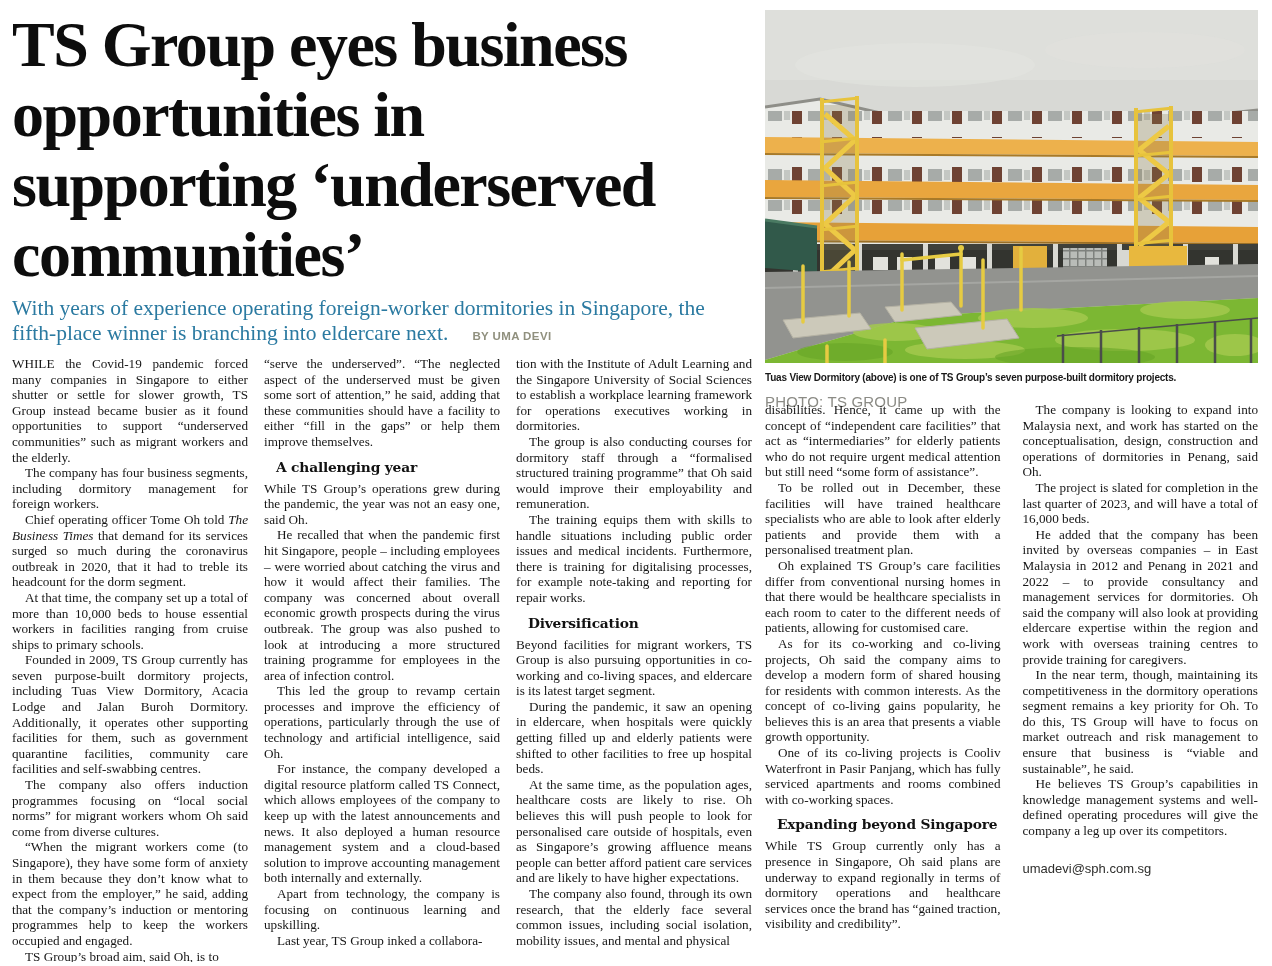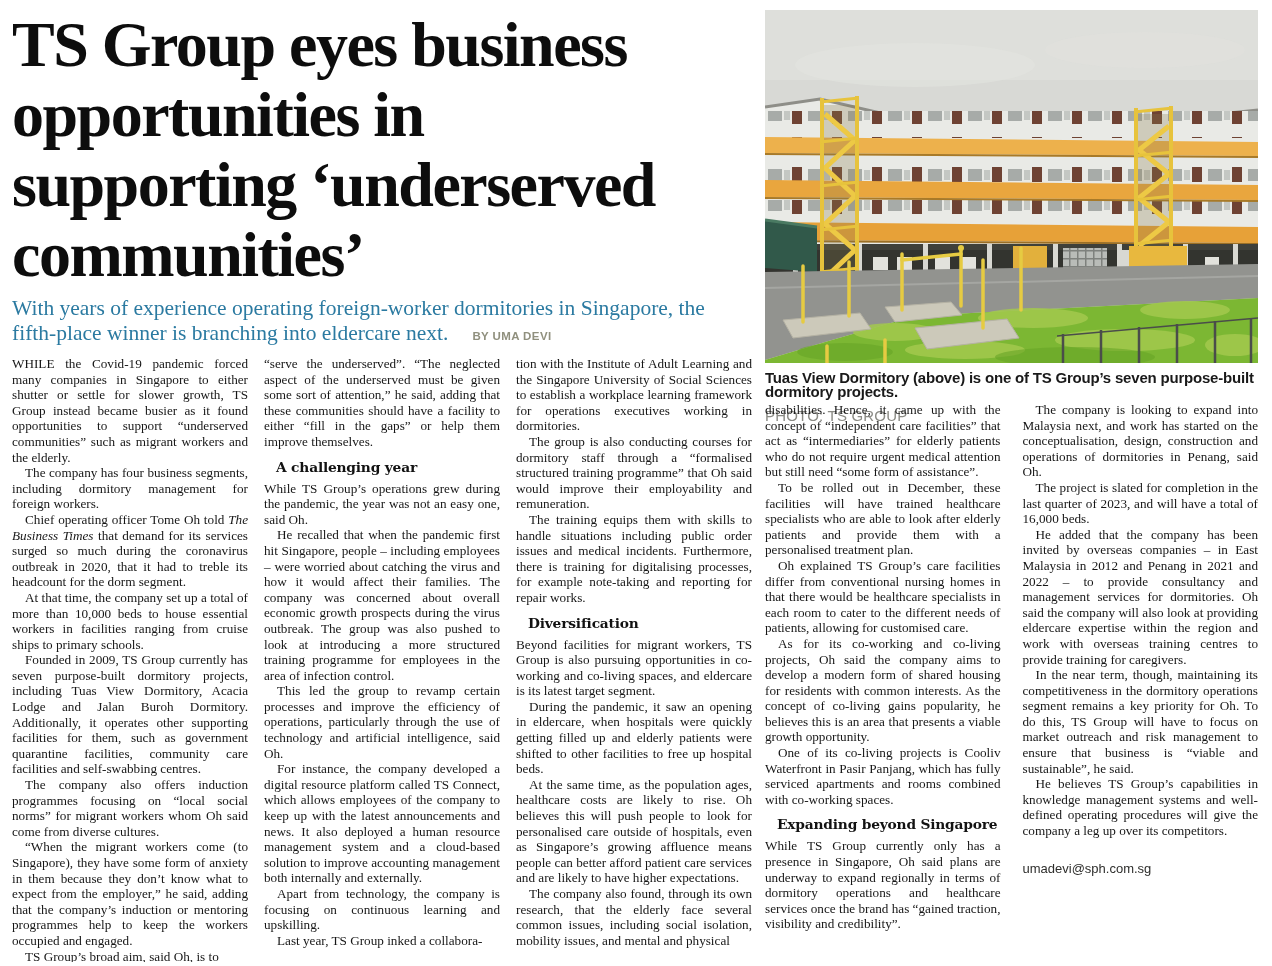--- a/index.html
+++ b/index.html
@@ -27,21 +27,21 @@
   .col p.lead,.col p.cont{text-indent:0;}
   .col h3{font-family:"DejaVu Serif",serif;font-size:13.8px;line-height:17px;
           margin:9px 0 5px 12px;color:#121212;letter-spacing:-.2px;text-align:left;}
   .col p.email{margin-top:22px;font-family:"Liberation Sans",sans-serif;
                font-size:13px;color:#2e2e2c;text-align:left;text-indent:0;}
 
   
   .photo{position:absolute;left:765px;top:10px;width:493px;height:353px;overflow:hidden;}
   .caption{position:absolute;left:765px;top:371px;width:497px;
            font-family:"Liberation Sans",sans-serif;}
-  .caption .cap-main{font-weight:bold;font-size:15px;line-height:14px;
+  .caption .cap-main{font-weight:bold;font-size:10px;line-height:14px;
                      letter-spacing:-.2px;color:#191919;}
   .caption .cap-credit{font-size:15px;line-height:13px;color:#8b8b85;
                        letter-spacing:.2px;margin-top:10px;}
 </style>
 </head>
 <body>
 
 <div class="page">
 
   <div class="left-zone">

